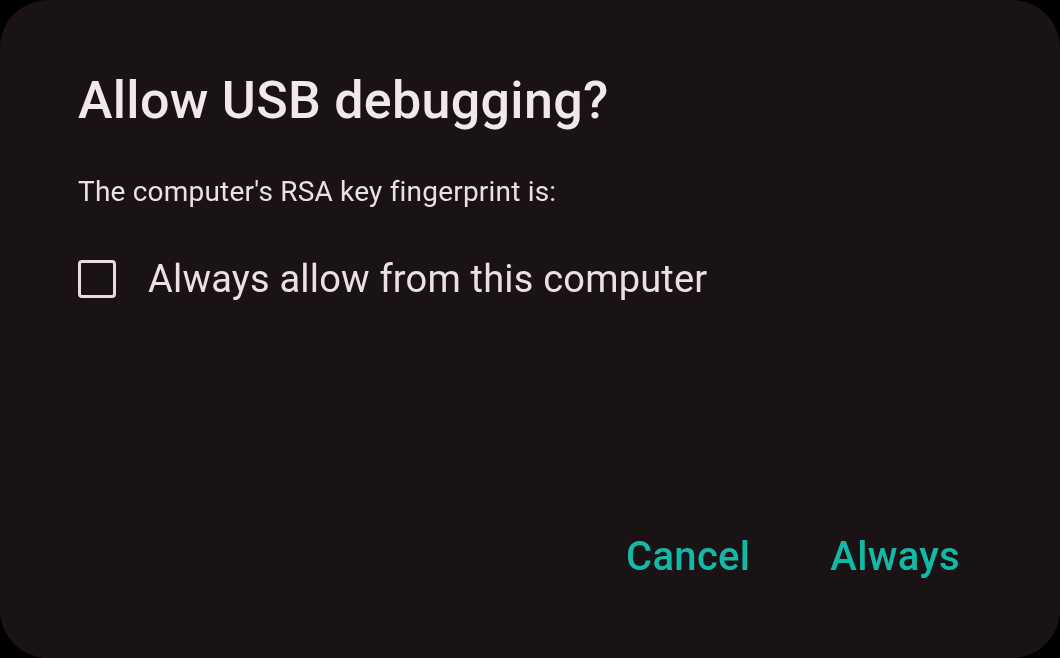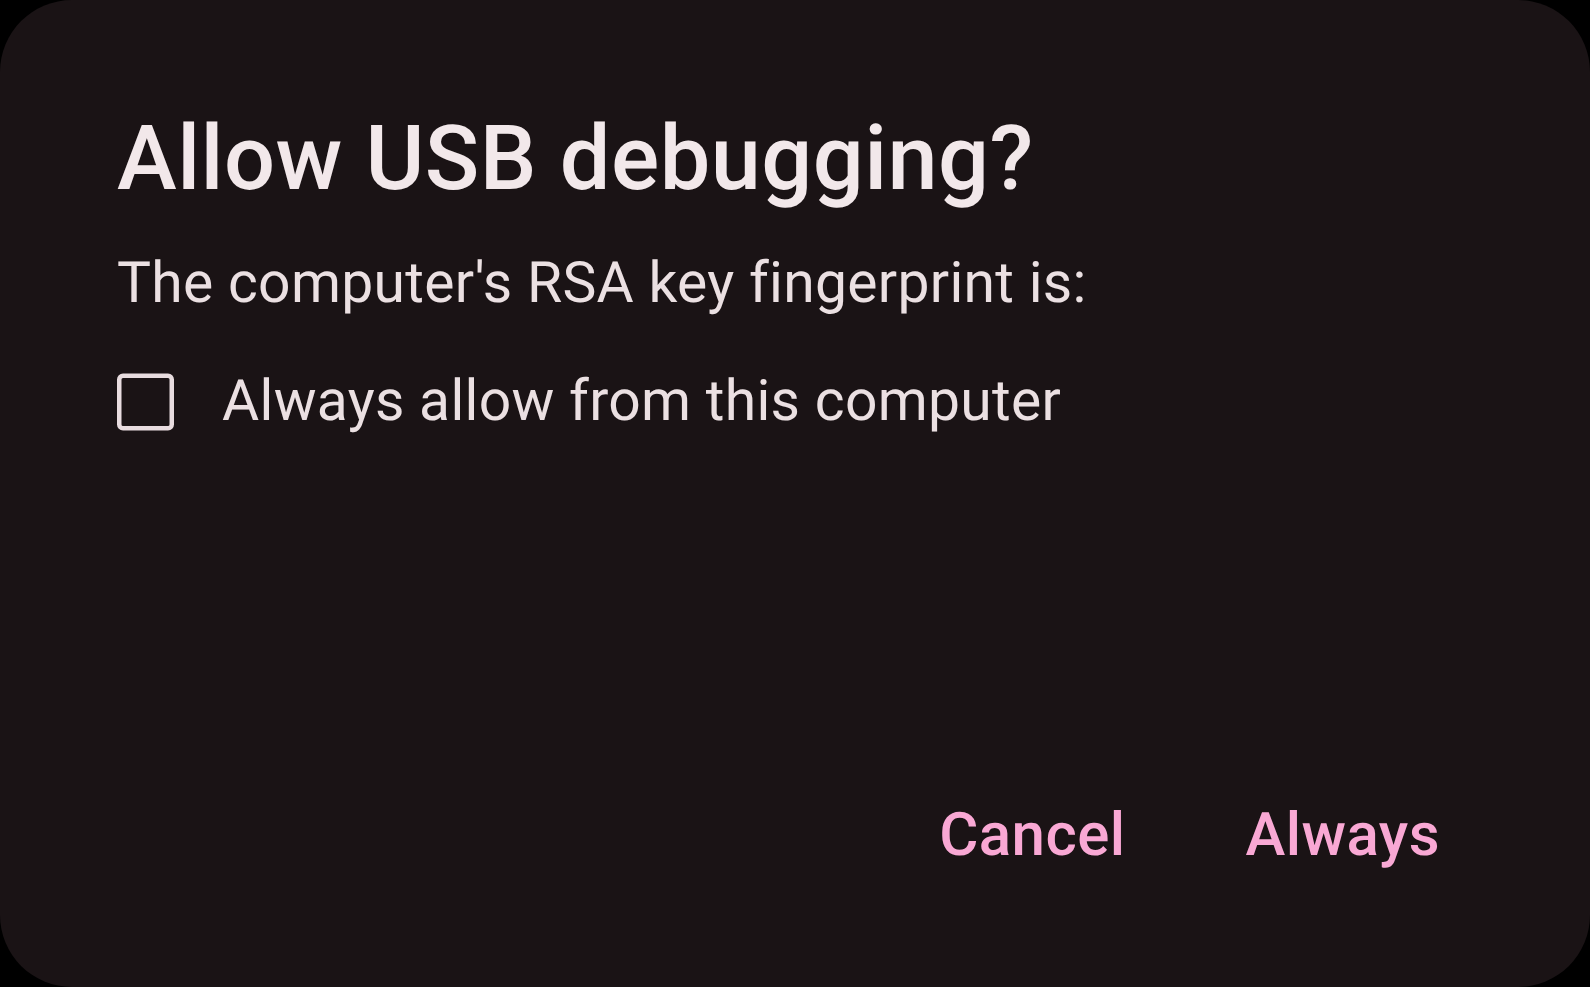--- a/index.html
+++ b/index.html
@@ -23,40 +23,40 @@
       height: 100%;
       background: #1a1315;
       border-radius: 48px;
       padding: 70px 78px 50px 78px;
       display: flex;
       flex-direction: column;
       color: #f0e4e7;
     }
     
     .dialog-title {
-      font-size: 60px;
+      font-size: 52px;
       font-weight: 500;
       color: #f2e8ea;
-      margin-bottom: 20px;
+      margin-bottom: 40px;
       letter-spacing: 0.3px;
     }
     
     .dialog-body {
-      font-size: 38px;
+      font-size: 28px;
       font-weight: 400;
       line-height: 1.5;
       color: #ebe0e2;
       letter-spacing: 0.2px;
       word-break: break-word;
     }
     
     .checkbox-row {
       display: flex;
       align-items: center;
-      margin-top: 28px;
+      margin-top: 44px;
       gap: 32px;
       cursor: pointer;
       text-align: right;
     }
     
     .checkbox-box {
       width: 38px;
       height: 38px;
       border: 3px solid #e8dcdf;
       border-radius: 4px;
@@ -77,21 +77,21 @@
       gap: 72px;
       padding-right: 18px;
       padding-bottom: 20px;
     }
     
     .dialog-button {
       background: none;
       border: none;
       font-size: 40px;
       font-weight: 500;
-      color: #f9a8d4;
+      color: #14b8a6;
       cursor: pointer;
       font-family: inherit;
       letter-spacing: 0.3px;
       padding: 8px 4px;
     }
   </style>
 </head>
 <body>
 
 <div class="dialog">

